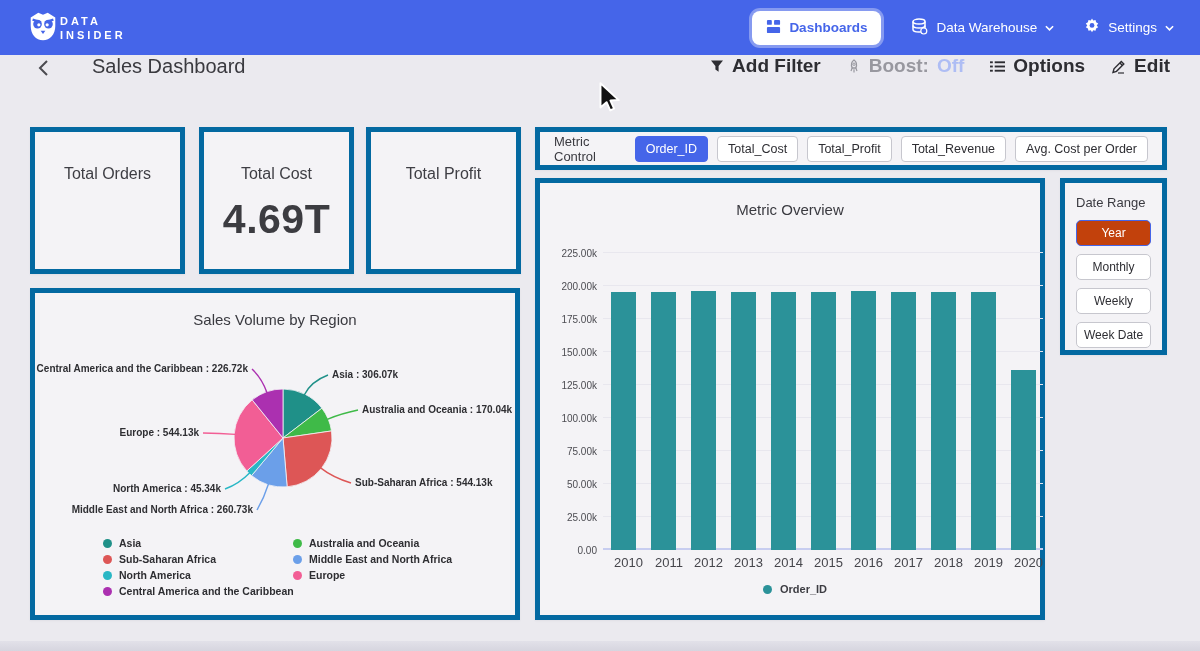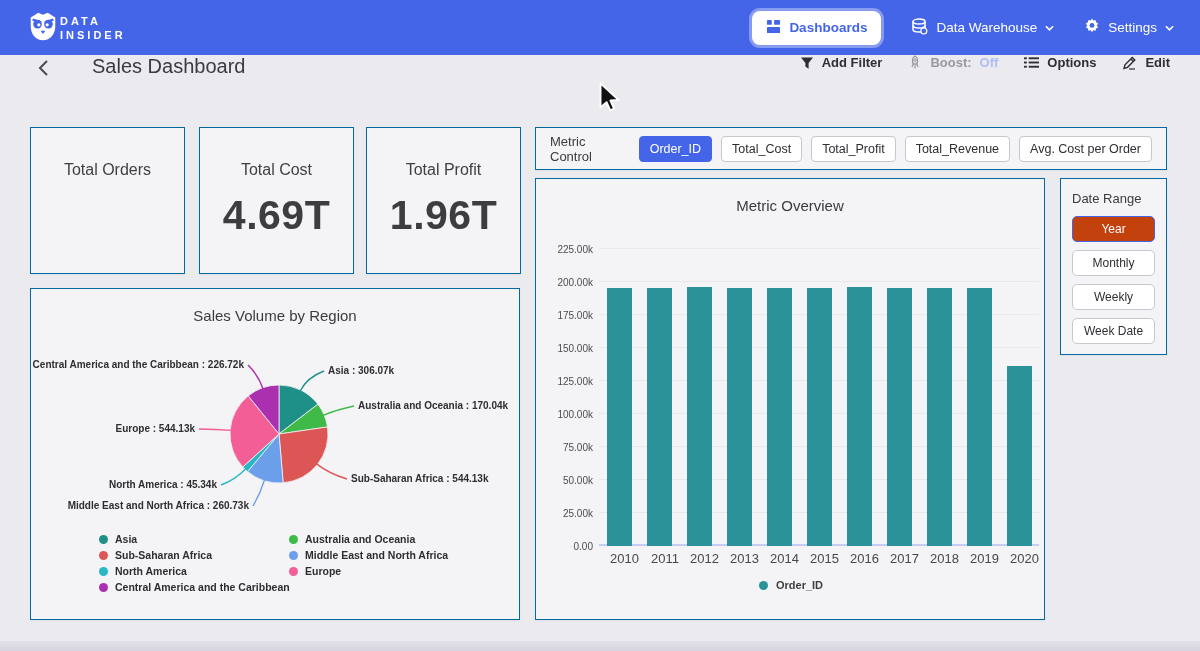--- a/index.html
+++ b/index.html
@@ -17,26 +17,26 @@
               box-shadow:0 0 0 3px rgba(255,255,255,0.35); cursor:pointer; font-family:inherit; }
   .nav-item { display:flex; align-items:center; gap:8px; color:#fff; font-size:13.5px; font-weight:500; cursor:pointer; }
   .chev { width:9px; height:6px; }
 
   
   .page-header { position:absolute; top:55px; left:0; width:1200px; height:62px;
                  display:flex; align-items:flex-start; padding:0 30px;gap:20px; }
   .back-btn { width:26px; height:26px; display:flex; align-items:center; justify-content:center; cursor:pointer; }
   .page-title { font-size:20px; color:#3a3a3f; font-weight:500; margin-left:16px; }
   .header-actions { margin-left:auto; display:flex; align-items:center; gap:26px; }
-  .h-action { display:flex; align-items:center; gap:8px; font-size:13px; font-weight:600; color:#2d2d32; cursor:pointer; }
+  .h-action { display:flex; align-items:center; gap:8px; font-size:19px; font-weight:600; color:#2d2d32; cursor:pointer; }
   .h-action.muted { color:#98989f; cursor:default; }
   .boost-off { color:#aebdf4; }
 
   
-  .card { position:absolute; background:#f4f3f6; border:1px solid #0369a1;
+  .card { position:absolute; background:#f4f3f6; border:5px solid #0369a1;
           box-shadow:0 1px 2px rgba(60,60,90,0.06); }
 
   .kpi { width:155px; height:147px; top:127px; text-align:center; }
   .kpi-label { margin-top:33px; font-size:16px; font-weight:500; color:#3e3e44; }
   .kpi-value { margin-top:13px; font-size:41px; font-weight:700; color:#3c3c41; letter-spacing:0.5px; }
 
   
   .metric-strip { left:535px; top:127px; width:632px; height:43px; display:flex; align-items:center; padding:0 14px; }
   .metric-label { font-size:13px; font-weight:500; color:#3a3a40; margin-right:14px; }
   .metric-buttons { display:flex; gap:9px; }
@@ -189,21 +189,20 @@
 
   <div class="card kpi" style="left:30px">
     <div class="kpi-label">Total Orders</div>
   </div>
   <div class="card kpi" style="left:199px">
     <div class="kpi-label">Total Cost</div>
     <div class="kpi-value">4.69T</div>
   </div>
   <div class="card kpi" style="left:366px">
     <div class="kpi-label">Total Profit</div>
-    <div class="kpi-value">1.96T</div>
   </div>
 
   <div class="card metric-strip">
     <span class="metric-label">Metric Control</span>
     <div class="metric-buttons" id="metric-buttons">
         <button class="metric-btn active">Order_ID</button>
         <button class="metric-btn">Total_Cost</button>
         <button class="metric-btn">Total_Profit</button>
         <button class="metric-btn">Total_Revenue</button>
         <button class="metric-btn">Avg. Cost per Order</button>

